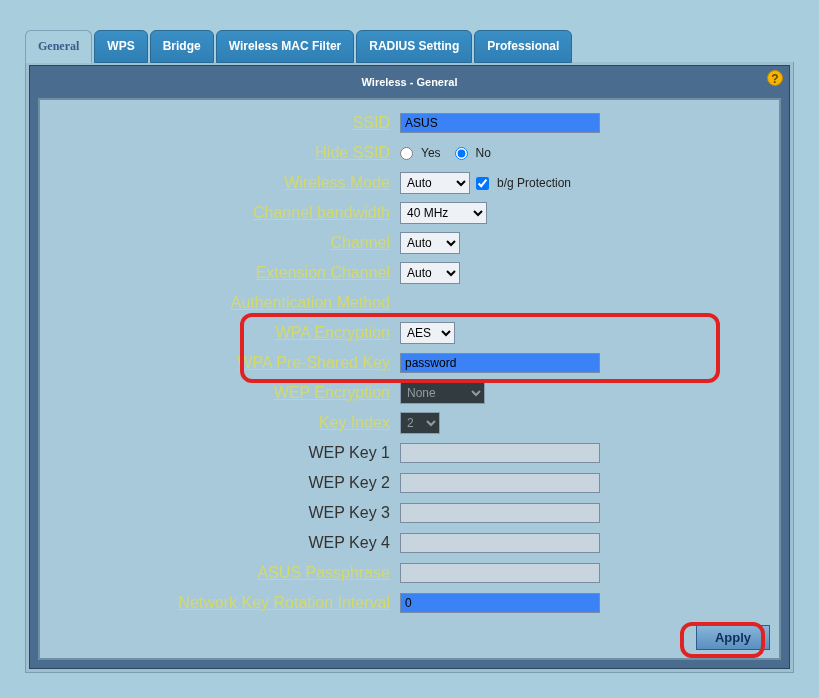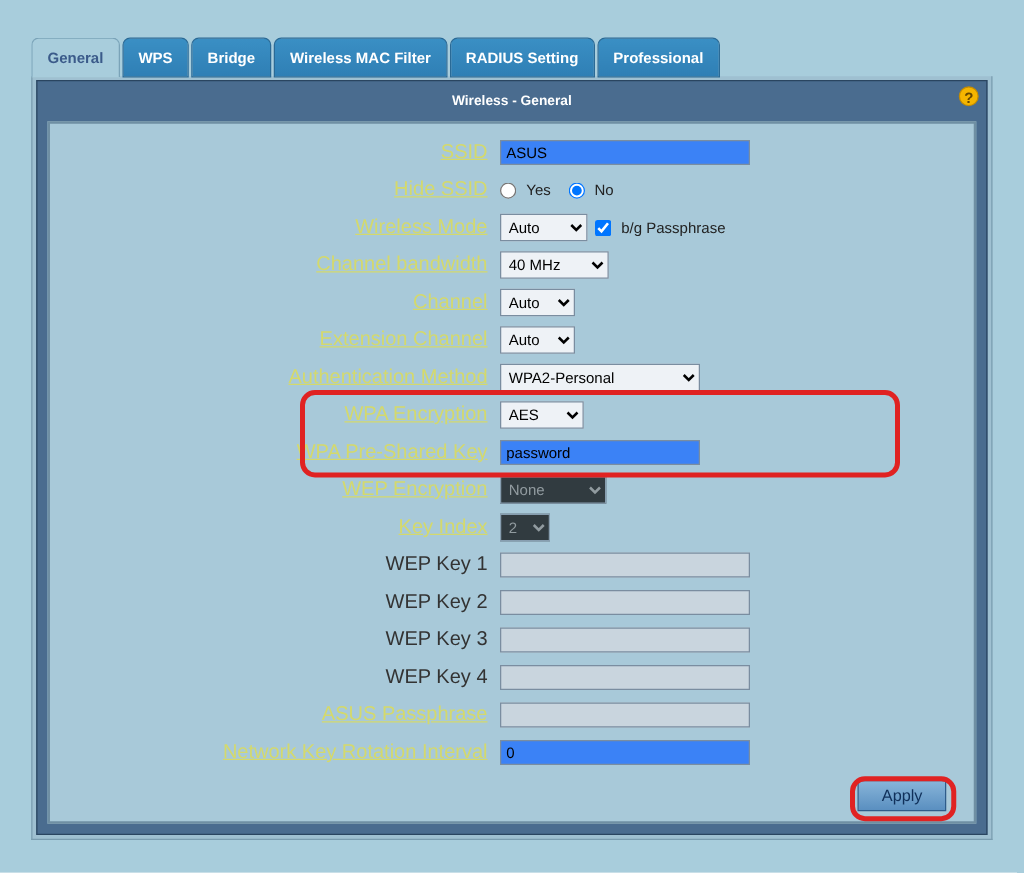--- a/index.html
+++ b/index.html
@@ -35,20 +35,21 @@
     border: 1px solid #2a6a96;
     cursor: pointer;
     white-space: nowrap;
   }
   .tab.active {
     background: #a8cddc;
     color: #3b5b8a;
     border: 1px solid #7aa3b8;
     border-bottom: 1px solid #a8cddc;
     position: relative;
+    font-family: Liberation Serif, serif;
   }
   .panel-outer {
     border: 1px solid #7a9db0;
     border-top: none;
     background: #9fc0d1;
     padding: 3px;
     margin-top: -1px;
     position: relative;
   }
   .panel-dark {
@@ -125,26 +126,26 @@
   .radio-label { color: #222; font-size: 12px; margin-right: 8px; }
   .highlight-box {
     position: absolute;
     border: 4px solid #e02222;
     border-radius: 12px;
     pointer-events: none;
     z-index: 10;
   }
   .apply-btn {
     position: absolute;
-    right: 22px;
+    right: 9px;
     bottom: 8px;
     background: linear-gradient(to bottom, #88b5d9 0%, #5a8fc0 100%);
     border: 1px solid #2f5c8a;
     color: #10305a;
-    font-weight: normal;
+    font-weight: bold;
     font-size: 13px;
     padding: 4px 18px;
     cursor: pointer;
   }
   .help-icon {
     position: absolute;
     right: 10px;
     top: 8px;
     width: 16px;
     height: 16px;
@@ -197,21 +198,21 @@
           </div>
         </div>
 
         <div class="row">
           <div class="row-label">Wireless Mode</div>
           <div class="row-control">
             <select style="width:70px">
               <option>Auto</option>
             </select>
             <input type="checkbox" checked="" style="">
-            <span class="radio-label">b/g Passphrase</span>
+            <span class="radio-label">b/g Protection</span>
           </div>
         </div>
 
         <div class="row">
           <div class="row-label">Channel bandwidth</div>
           <div class="row-control">
             <select style="width:87px">
               <option>40 MHz</option>
             </select>
           </div>
@@ -230,40 +231,35 @@
           <div class="row-label">Extension Channel</div>
           <div class="row-control">
             <select style="width:60px">
               <option>Auto</option>
             </select>
           </div>
         </div>
 
         <div class="row">
           <div class="row-label">Authentication Method</div>
-          <div class="row-control">
-            <select style="width:160px">
-              <option>WPA2-Personal</option>
-            </select>
-          </div>
         </div>
 
         <div class="row">
           <div class="row-label">WPA Encryption</div>
           <div class="row-control">
-            <select style="width:67px">
+            <select style="width:55px">
               <option>AES</option>
             </select>
           </div>
         </div>
 
         <div class="row">
           <div class="row-label">WPA Pre-Shared Key</div>
           <div class="row-control">
-            <input type="text" style="width: 160px;" value="password">
+            <input type="text" style="width: 200px;" value="password">
           </div>
         </div>
 
         <div class="row">
           <div class="row-label">WEP Encryption</div>
           <div class="row-control">
             <select style="width:85px" disabled="">
               <option>None</option>
             </select>
           </div>

